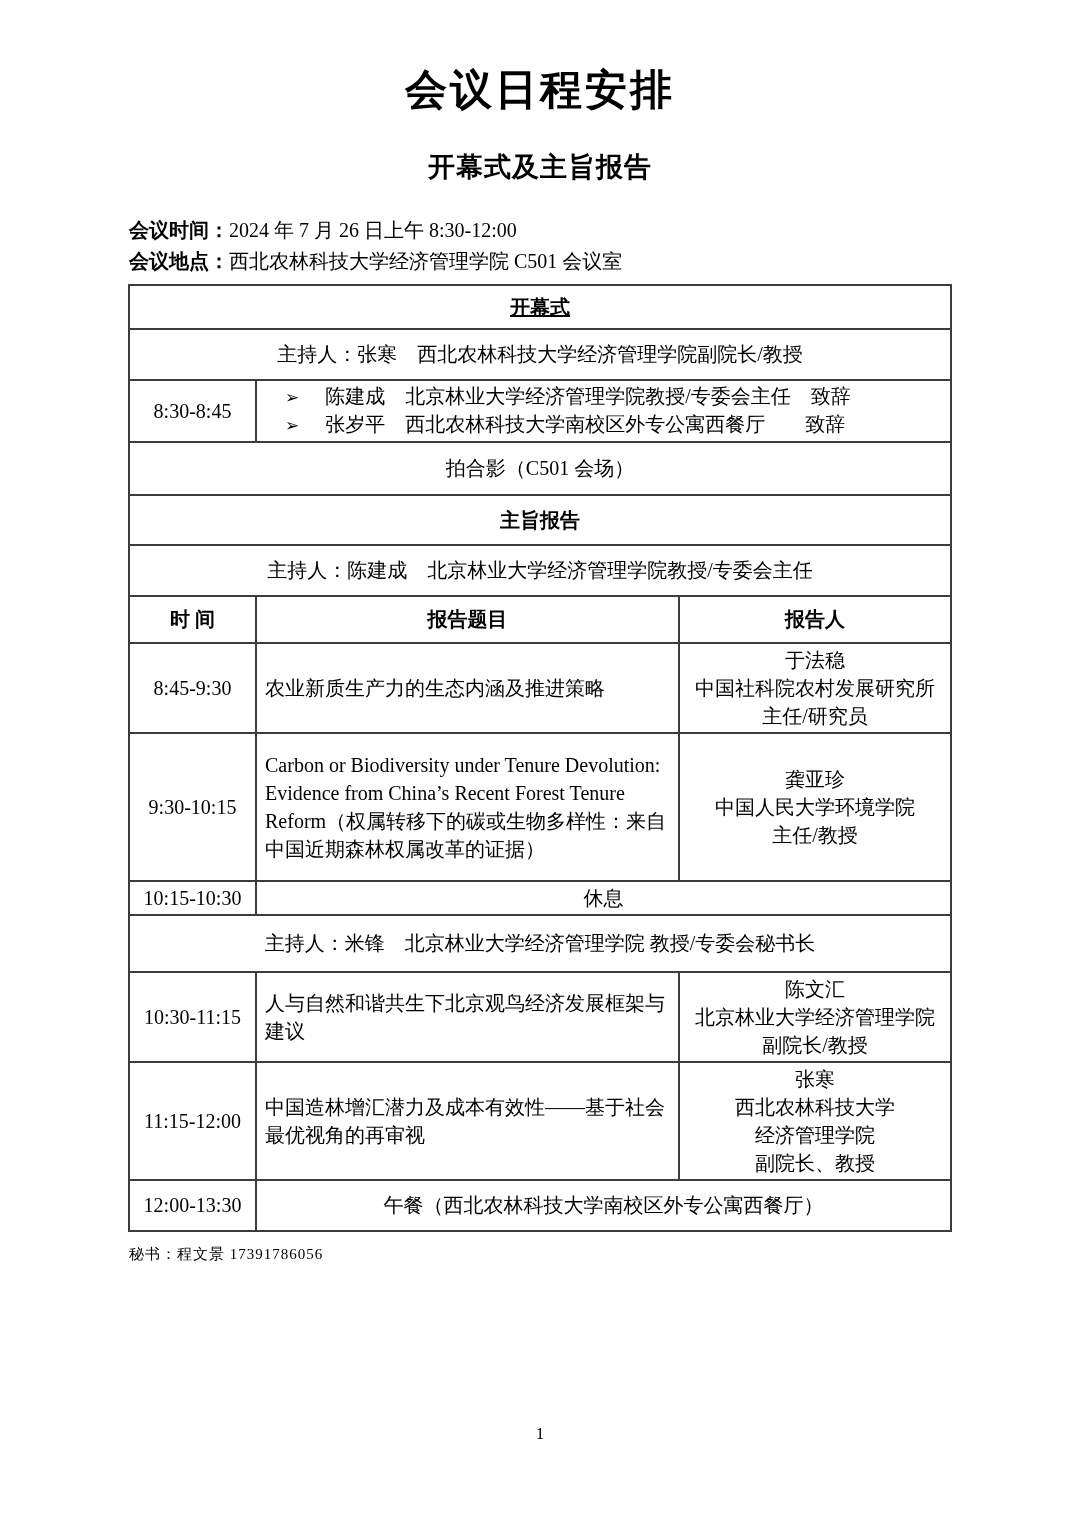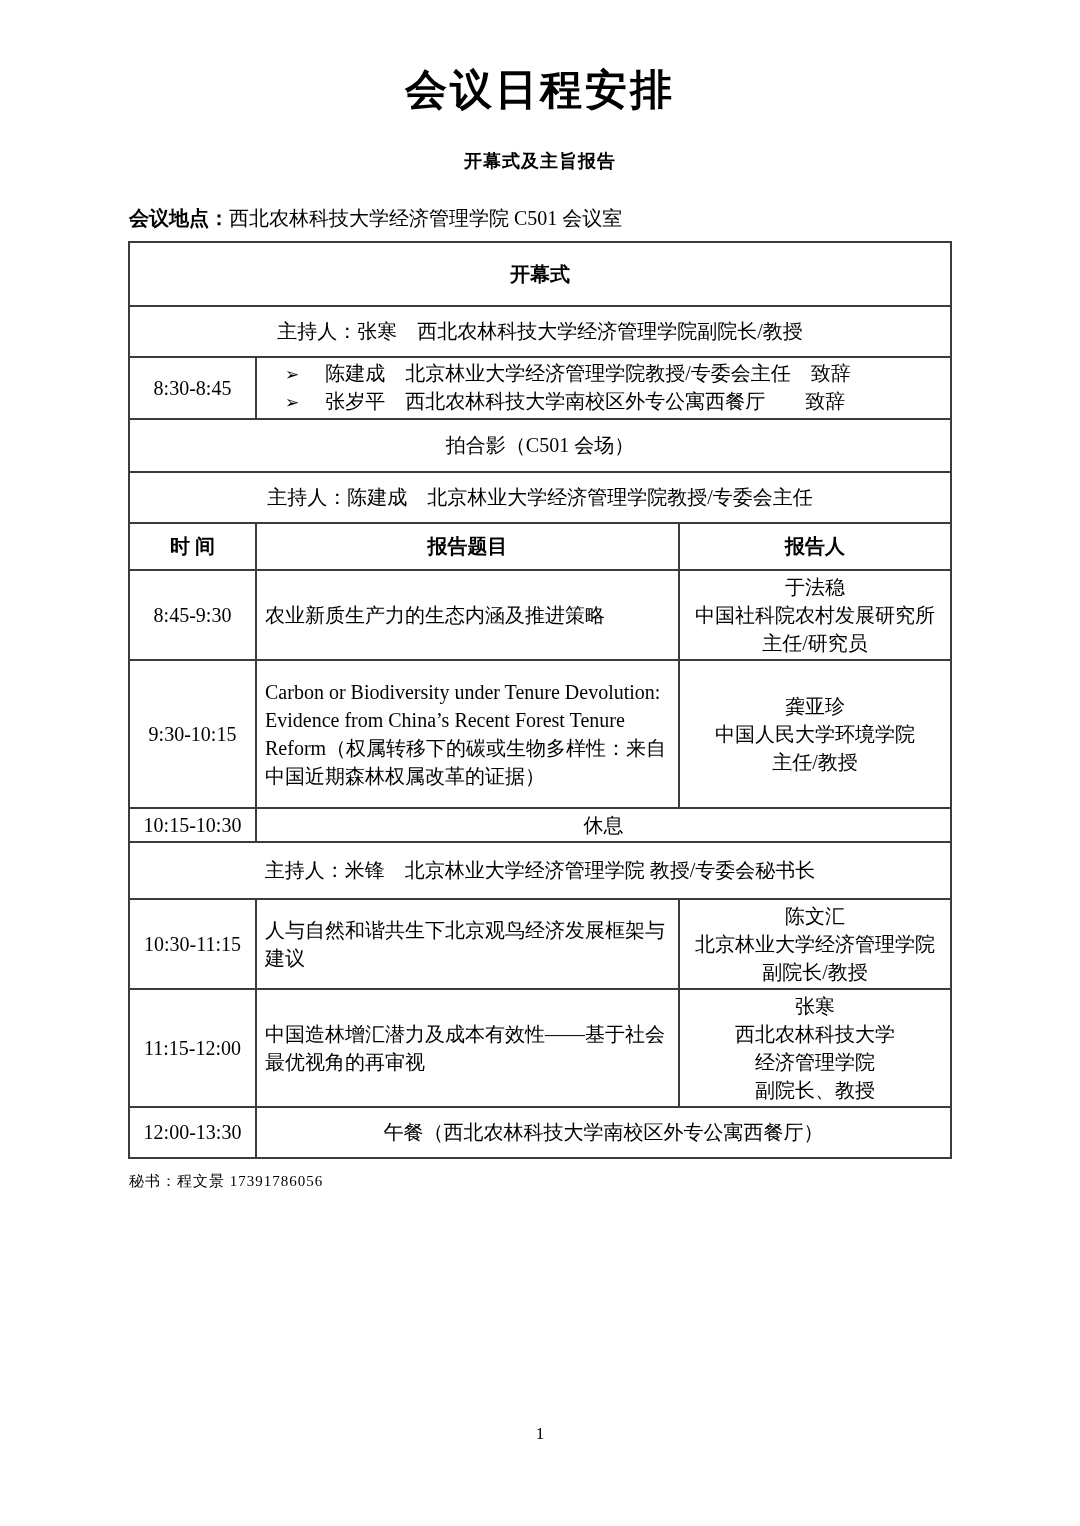--- a/index.html
+++ b/index.html
@@ -7,40 +7,40 @@
   body {
     width:1080px; height:1526px; position:relative;
     font-family:"Liberation Serif", serif; color:#000;
   }
   .doc-title {
     text-align:center; padding-top:64px;
     font-size:42px; font-weight:bold; letter-spacing:3px; line-height:1.25;
   }
   .doc-subtitle {
     text-align:center; margin-top:32px;
-    font-size:18px; font-weight:bold; letter-spacing:1px;
+    font-size:27px; font-weight:bold; letter-spacing:1px;
   }
   .meta { width:822px; margin:30px auto 0; font-size:20px; line-height:31px; }
   .meta-line { white-space:nowrap; }
   .meta-label { font-weight:bold; }
   table.schedule {
     width:822px; margin:7px auto 0;
     border-collapse:collapse; table-layout:fixed;
     font-size:20px;
   }
   table.schedule td {
     border:2px solid #3c3c3c; padding:2px 8px;
     vertical-align:middle; line-height:1.4;
   }
   .col-time  { width:127px; }
   .col-title { width:423px; }
   .col-spk   { width:272px; }
   .c  { text-align:center; }
   .bold { font-weight:bold; }
-  .r-section  { height:64px; }
+  .r-section  { height:44px;text-decoration:underline; }
   .r-host     { height:51px; }
   .r-opening  { height:59px; }
   .r-photo    { height:53px;margin-left:48px; }
   .r-section2 { height:50px; }
   .r-colhdr   { height:47px; }
   .r-talk1    { height:84px; }
   .r-talk2    { height:148px; }
   .r-break    { height:29px; }
   .r-host3    { height:57px; }
   .r-talk3    { height:83px; }
@@ -58,20 +58,21 @@
     text-align:center; font-size:17px;
   }
 </style>
 </head>
 <body>
 
 <div class="doc-title">会议日程安排</div>
 <div class="doc-subtitle">开幕式及主旨报告</div>
 
 <div class="meta">
+  <div class="meta-line"><span class="meta-label">会议时间：</span><span>2024 年 7 月 26 日上午 8:30-12:00</span></div>
   <div class="meta-line"><span class="meta-label">会议地点：</span><span>西北农林科技大学经济管理学院 C501 会议室</span></div>
 </div>
 
 <table class="schedule">
   <colgroup>
       <col class="col-time">
       <col class="col-title">
       <col class="col-spk">
     </colgroup>
 
@@ -95,20 +96,23 @@
         <span class="arrow-glyph">➢</span>
         <span>张岁平　西北农林科技大学南校区外专公寓西餐厅　　致辞</span>
       </div>
     </td>
   </tr>
 
   <tr class="r-photo">
     <td colspan="3" class="c">拍合影（C501 会场）</td>
   </tr>
 
+  <tr class="r-section2">
+    <td colspan="3" class="c bold">主旨报告</td>
+  </tr>
 
   <tr class="r-host">
     <td colspan="3" class="c">主持人：陈建成　北京林业大学经济管理学院教授/专委会主任</td>
   </tr>
 
   <tr class="r-colhdr">
     <td class="c bold">时 间</td>
     <td class="c bold">报告题目</td>
     <td class="c bold">报告人</td>
   </tr>

